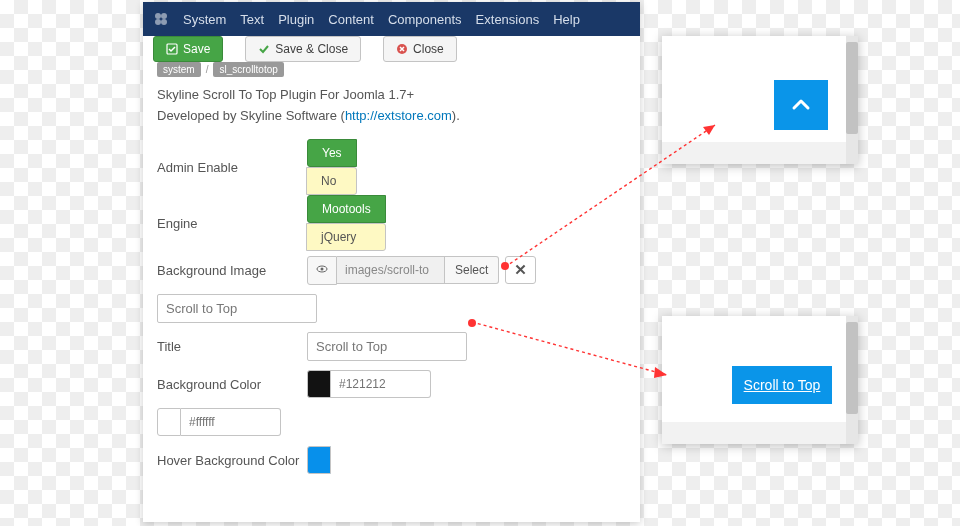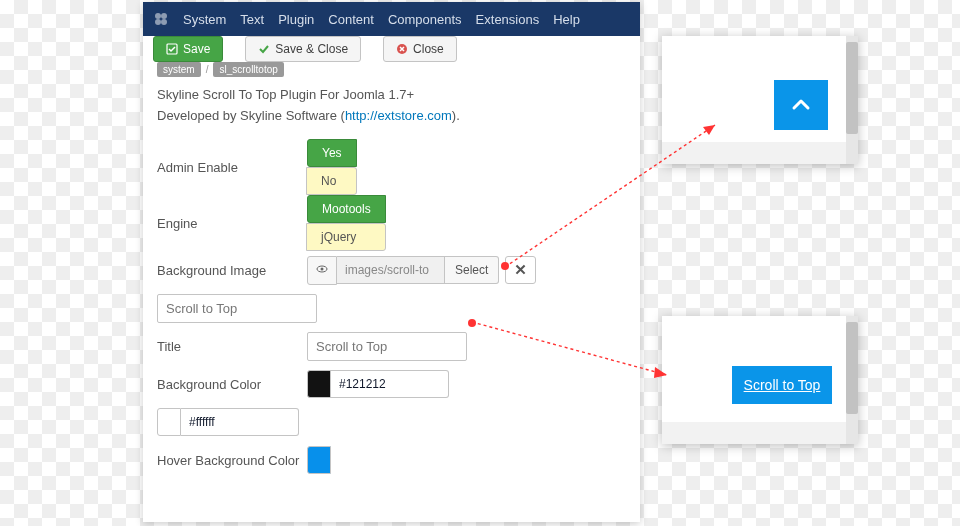--- a/index.html
+++ b/index.html
@@ -74,21 +74,21 @@
 .media .eye { padding:6px 8px; border:1px solid #c4c4c4; border-radius:3px 0 0 3px; background:#f7f7f7; }
 .media .path { width:108px; padding:6px 8px; border:1px solid #c4c4c4; border-left:none; background:#f0f0f0; color:#888; font-size:12px; white-space:nowrap; overflow:hidden; }
 .media .sel { padding:6px 10px; border:1px solid #c4c4c4; border-left:none; border-radius:0 3px 3px 0; background:#f7f7f7; font-size:12px; cursor:pointer; }
 .media .clr { padding:4px 8px; border:1px solid #c4c4c4; border-radius:3px; margin-left:6px; background:#fff; cursor:pointer; font-weight:bold; font-size:15px; }
 .txtin {
   padding:6px 8px; border:1px solid #c4c4c4; border-radius:2px; font-size:13px; width:160px;
   color:#777;
 }
 .color { display:inline-flex; align-items:center; gap:0; }
 .color .swatch { width:24px; height:28px; border:1px solid #c4c4c4; border-radius:3px 0 0 3px; }
-.color .hex { width:118px; padding:6px 8px; border:1px solid #c4c4c4; border-left:none; border-radius:0 3px 3px 0; font-size:12px; color:#0f172a; }
+.color .hex { width:100px; padding:6px 8px; border:1px solid #c4c4c4; border-left:none; border-radius:0 3px 3px 0; font-size:12px; color:#737373; }
 
 .preview {
   position:absolute;
   width:196px; height:128px;
   background:#fff;
   box-shadow:0 2px 10px rgba(0,0,0,.25);
 }
 .preview.p1 { left:662px; top:36px; }
 .preview.p2 { left:662px; top:316px; }
 .preview .scrollbar { position:absolute; right:0; top:0; width:12px; height:100%; background:#e6e6e6; }

